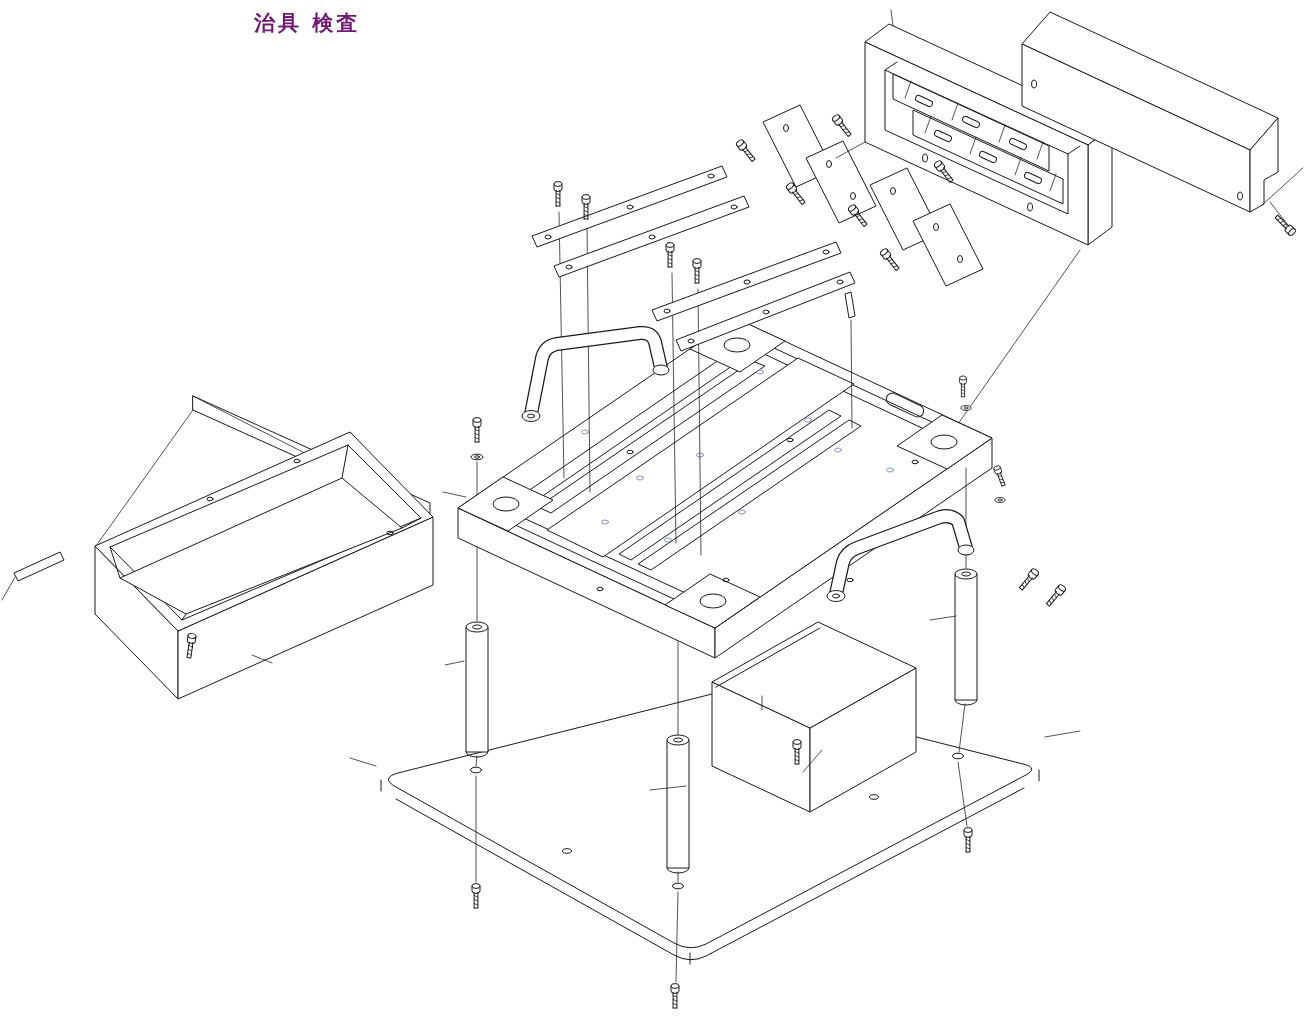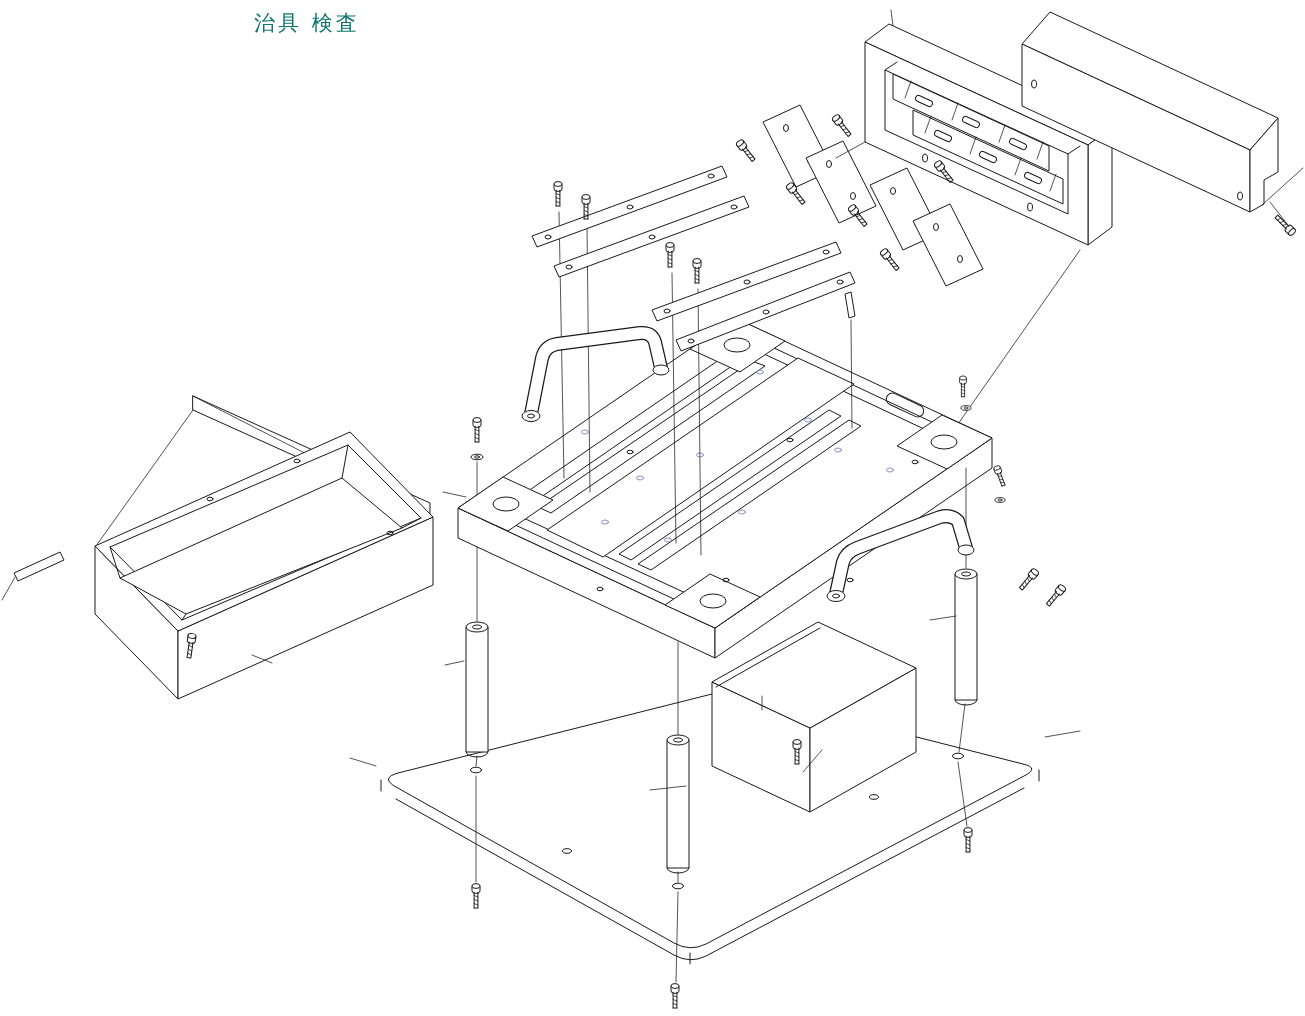--- a/index.html
+++ b/index.html
@@ -1,20 +1,20 @@
 <!DOCTYPE html>
 <html><head>
 <meta charset="utf-8">
 <style>
   * { margin:0; padding:0; box-sizing:border-box; }
   html,body { background:#ffffff; }
   body { font-family:"DejaVu Sans","Liberation Sans",sans-serif; }
   .canvas { position:relative; width:1305px; height:1016px; background:#ffffff; overflow:hidden; }
-  .title { position:absolute; left:254px; top:9px; font-size:21px; font-weight:normal;
-           letter-spacing:3px; color:#0f766e; white-space:pre; }
+  .title { position:absolute; left:254px; top:9px; font-size:21px; font-weight:bold;
+           letter-spacing:3px; color:#701a75; white-space:pre; }
   svg { position:absolute; left:0; top:0; }
   .face { fill:#ffffff; stroke:#1a1a1a; stroke-width:1; stroke-linejoin:round; }
   .ln   { fill:none; stroke:#1a1a1a; stroke-width:1; stroke-linecap:round; stroke-linejoin:round; }
   .thin { stroke-width:0.75; }
   .blue { stroke:#8890c8; }
   .tube    { fill:none; stroke:#1a1a1a; stroke-width:14; stroke-linecap:round; stroke-linejoin:round; }
   .tube-in { fill:none; stroke:#ffffff; stroke-width:11.5; stroke-linecap:round; stroke-linejoin:round; }
 </style>
 </head>
 <body>

